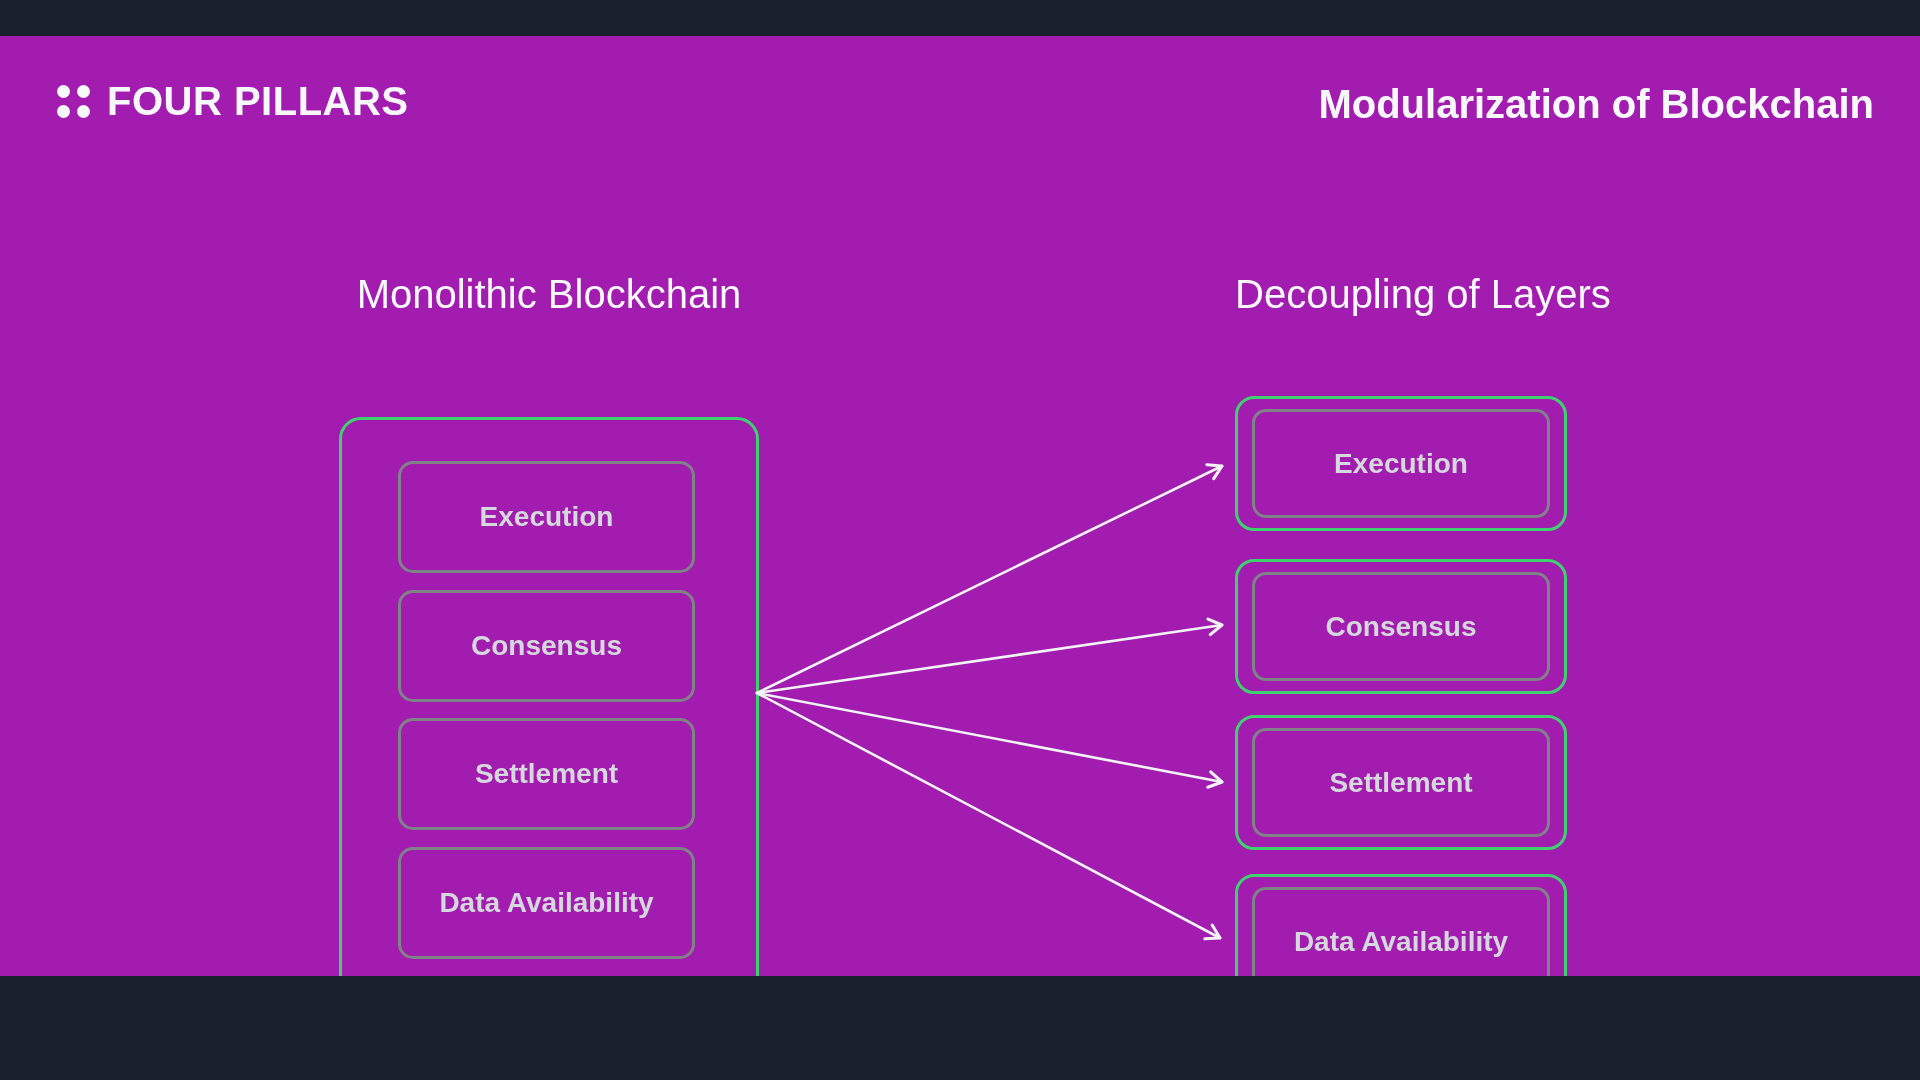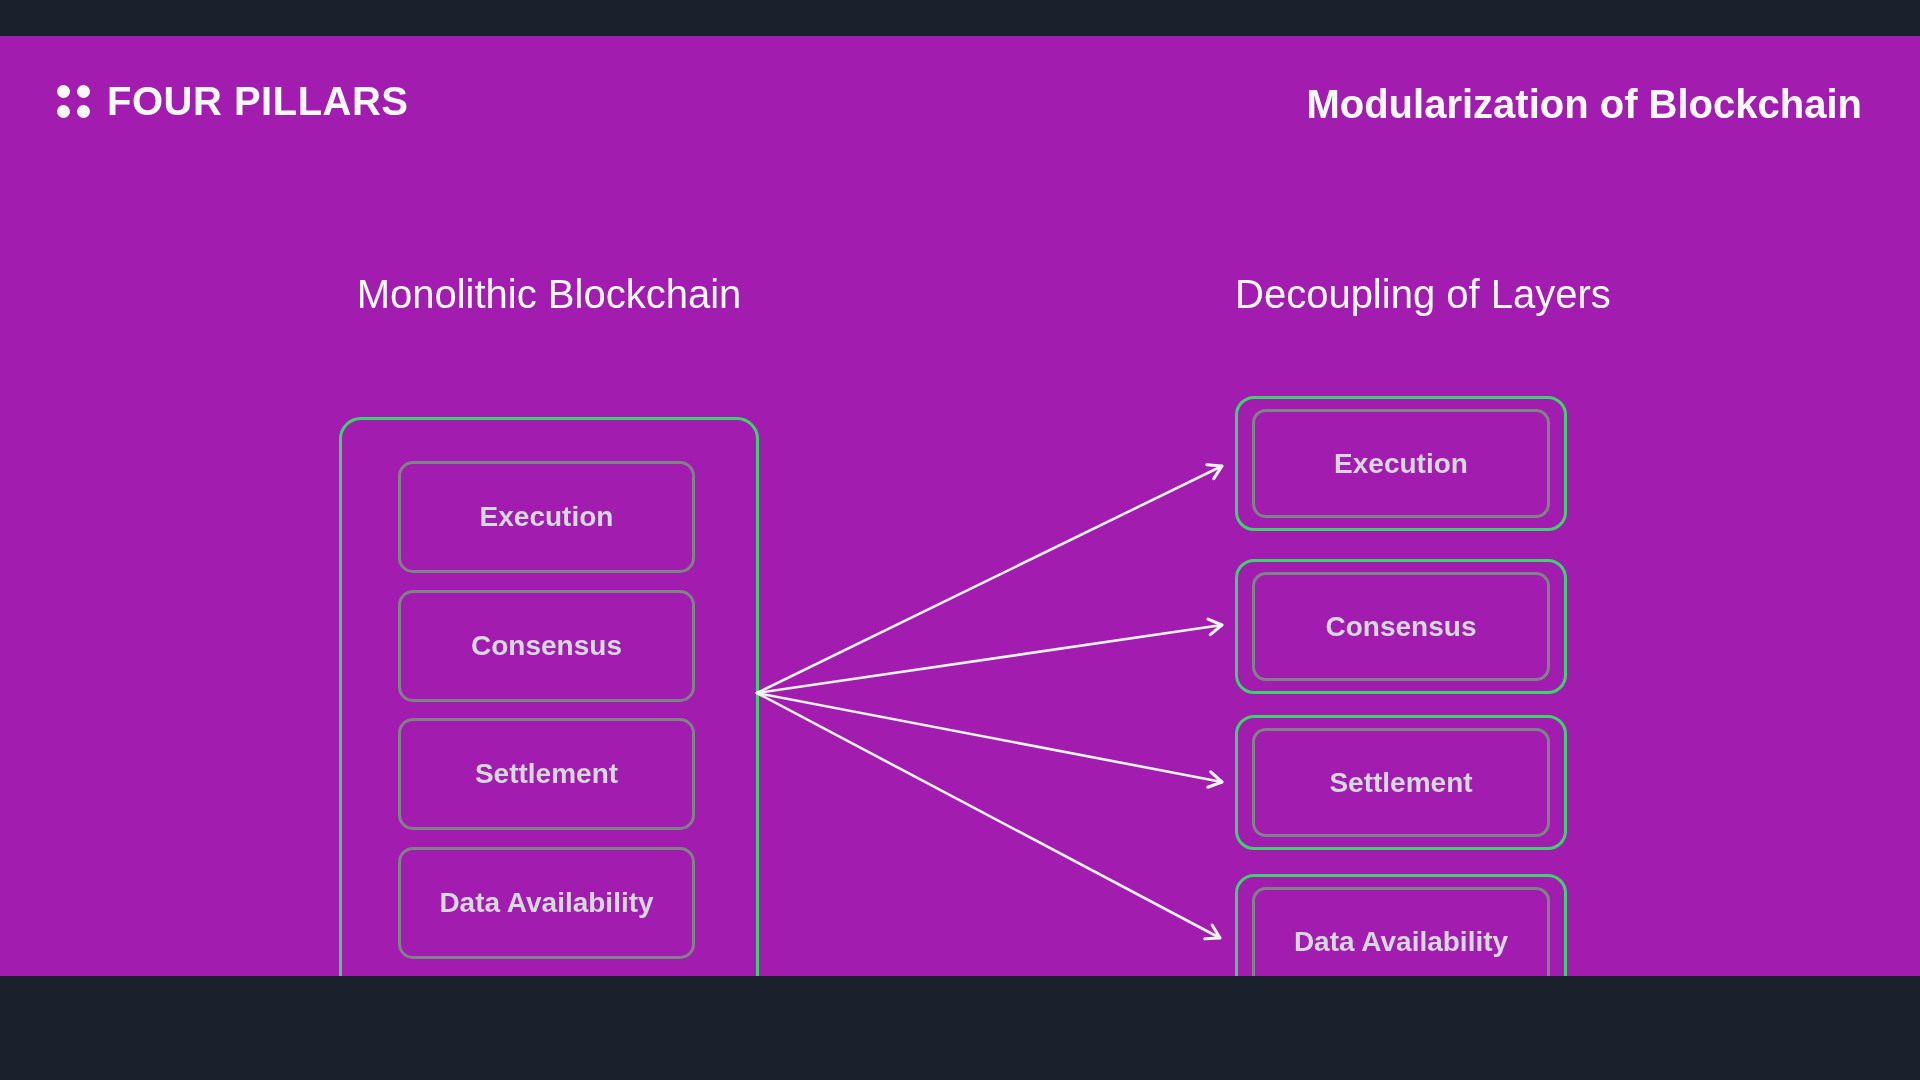--- a/index.html
+++ b/index.html
@@ -31,21 +31,21 @@
     background: #f7f8fa;
   }
   .brand-text {
     color: #f7f8fa;
     font-size: 40px; font-weight: 700;
     letter-spacing: 0.5px;
     line-height: 1;
     white-space: nowrap;
   }
   .deck-title {
-    position: absolute; right: 58px; top: 48px;
+    position: absolute; right: 46px; top: 48px;
     color: #f7f8fa;
     font-size: 40px; font-weight: 700;
     line-height: 1;
     white-space: nowrap;
   }
 
   
   .section-heading {
     position: absolute;
     color: #f7f8fa;

